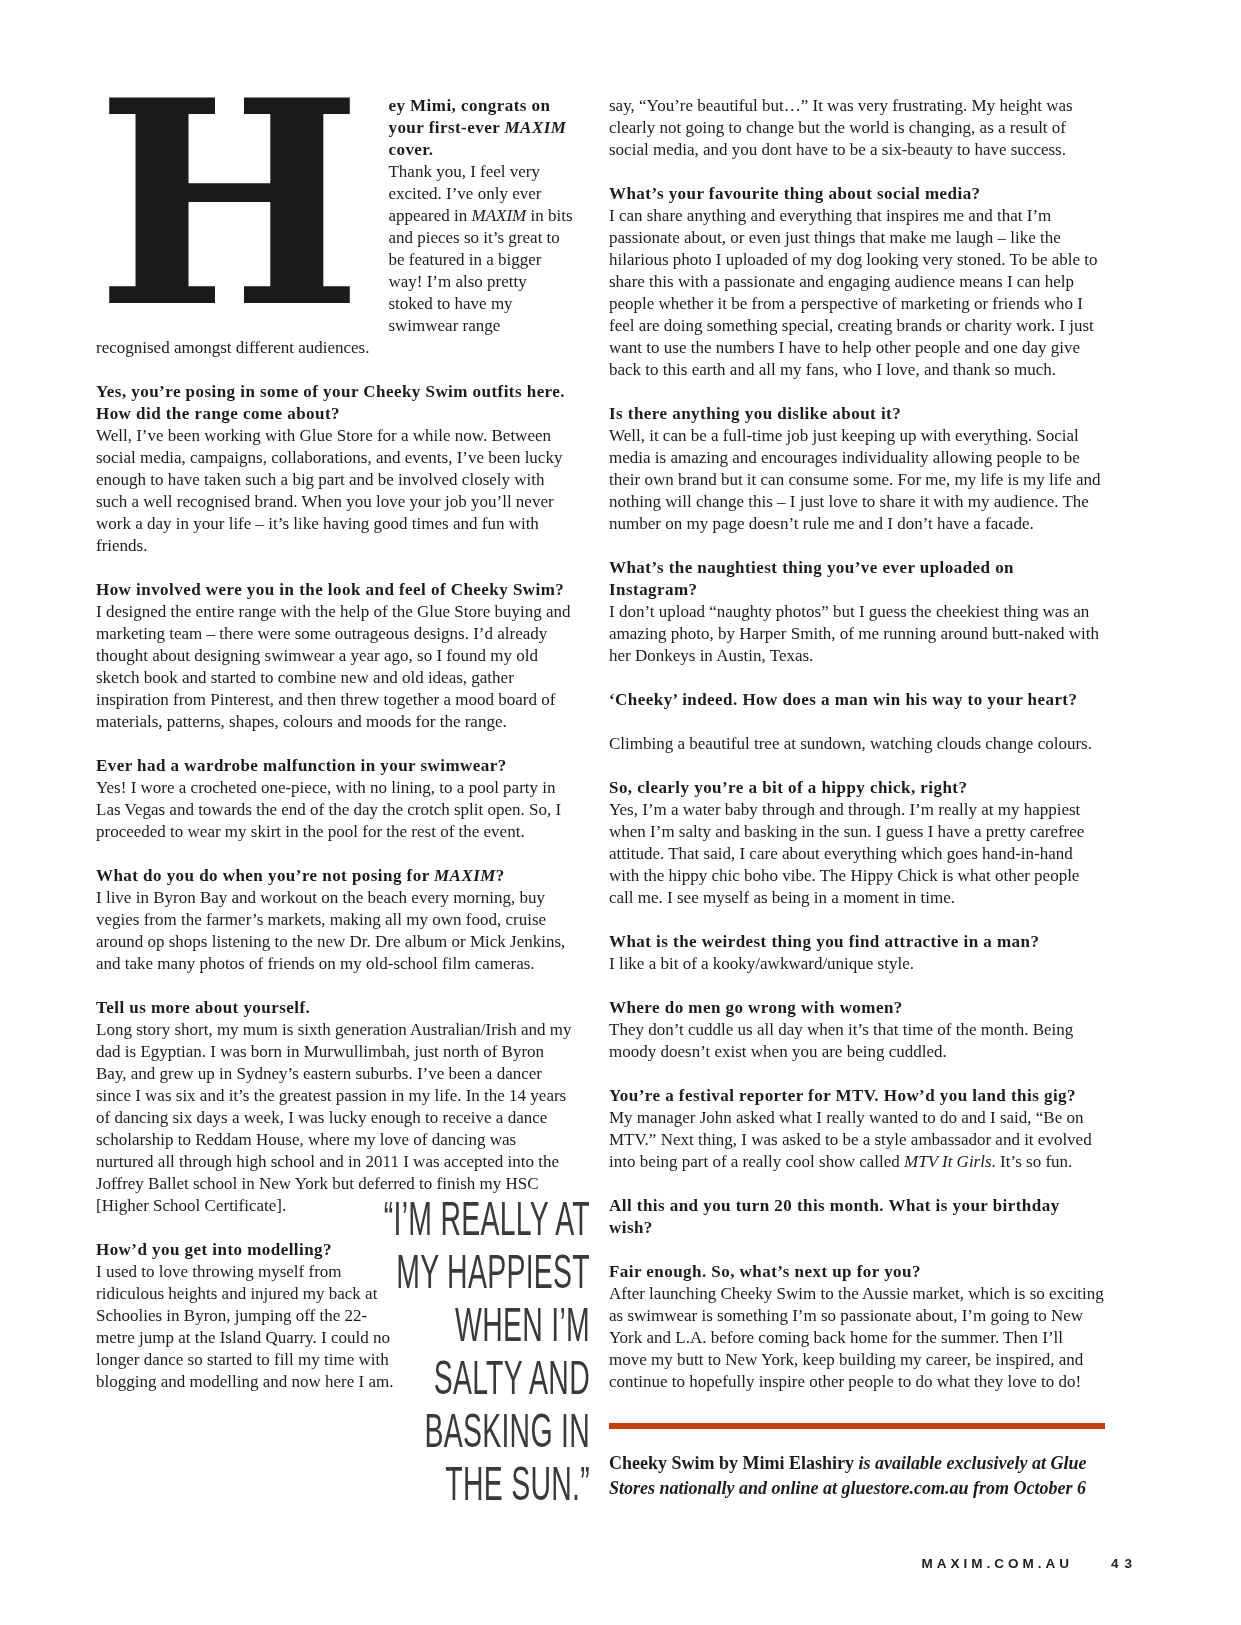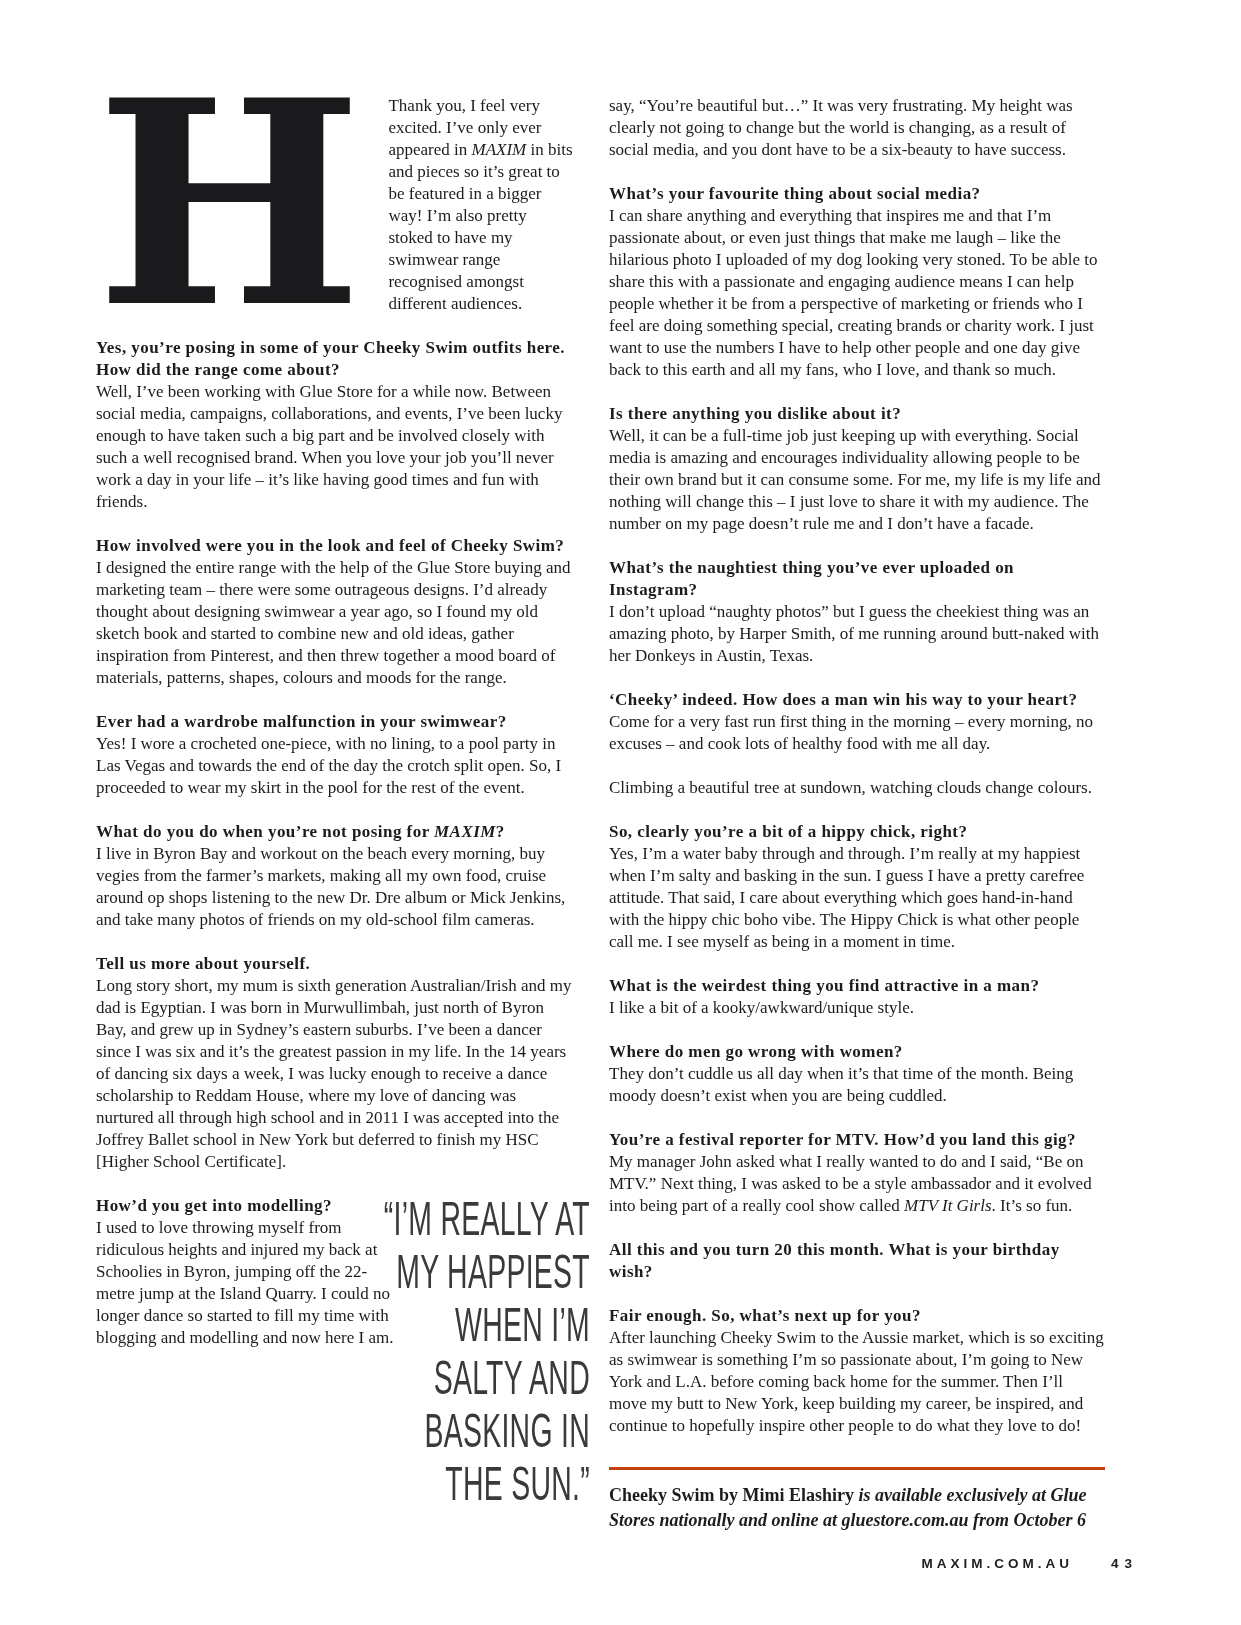--- a/index.html
+++ b/index.html
@@ -37,22 +37,22 @@
     transform-origin:top right;
     font-family:"Liberation Sans","DejaVu Sans",sans-serif;
     font-size:49px;line-height:53px;
     letter-spacing:0.5px;
     color:#3a3a3c;
     white-space:nowrap;
   }
   .pull-quote div{display:block;}
   .credit{
     margin-top:30px;
-    border-top:3px solid #c2410c;
-    padding-top:13px;
+    border-top:6px solid #c2410c;
+    padding-top:22px;
     font-size:18px;line-height:25px;
     font-weight:bold;
   }
   .credit .it{font-style:italic;}
   .footer{
     position:absolute;
     top:1556px;right:103px;
     font-family:"Liberation Sans","DejaVu Sans",sans-serif;
     font-size:13.5px;font-weight:bold;color:#1d1d1f;
   }
@@ -61,20 +61,21 @@
 </style>
 </head>
 <body>
 
 <div class="page">
 
   <div class="col col-left">
     <span class="dropcap">H</span>
 
     <div class="qa">
+      <p class="q"><span>ey Mimi, congrats on your first-ever </span><em>MAXIM</em><span> cover.</span></p>
       <p class="a"><span>Thank you, I feel very excited. I’ve only ever appeared in </span><em>MAXIM</em><span> in bits and pieces so it’s great to be featured in a bigger way! I’m also pretty stoked to have my swimwear range recognised amongst different audiences.</span></p>
     </div>
 
     <div class="qa">
       <p class="q">Yes, you’re posing in some of your Cheeky Swim outfits here. How did the range come about?</p>
       <p class="a">Well, I’ve been working  with Glue Store for a while now. Between social media, campaigns, collaborations, and events, I’ve been lucky enough to have taken such a big part and be involved closely with such a well recognised brand. When you love your job you’ll never work a day in your life – it’s like having good times and fun with friends.</p>
     </div>
 
     <div class="qa">
       <p class="q">How involved were you in the look and feel of Cheeky Swim?</p>
@@ -129,21 +130,20 @@
       <p class="a">Well, it can be a full-time job just keeping up with everything. Social media is amazing and encourages individuality allowing people to be their own brand but it can consume some. For me, my life is my life and nothing will change this – I just love to share it with my audience. The number on my page doesn’t rule me and I don’t have a facade.</p>
     </div>
 
     <div class="qa">
       <p class="q">What’s the naughtiest thing you’ve ever uploaded on Instagram?</p>
       <p class="a">I don’t upload “naughty photos” but I guess the cheekiest thing was an amazing photo, by Harper Smith, of me running around butt-naked with her Donkeys in Austin, Texas.</p>
     </div>
 
     <div class="qa">
       <p class="q">‘Cheeky’ indeed. How does a man win his way to your heart?</p>
-      <p class="a">Come for a very fast run first thing in the morning – every morning, no excuses – and cook lots of healthy food with me all day.</p>
     </div>
 
     <div class="qa">
       <p class="a">Climbing a beautiful tree at sundown, watching clouds change colours.</p>
     </div>
 
     <div class="qa">
       <p class="q">So, clearly you’re a bit of a hippy chick, right?</p>
       <p class="a">Yes, I’m a water baby through and through. I’m really at my happiest when I’m salty and basking in the sun. I guess I have a pretty carefree attitude. That said, I care about everything which goes hand-in-hand with the hippy chic boho vibe. The Hippy Chick is what other people call me. I see myself as being in a moment in time.</p>
     </div>

